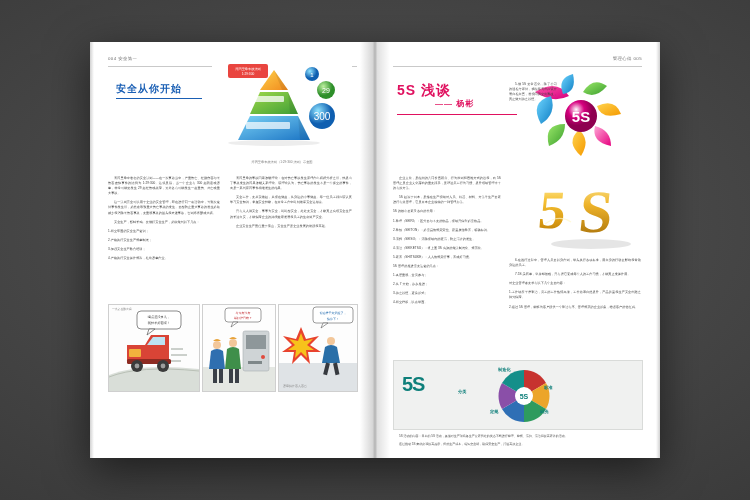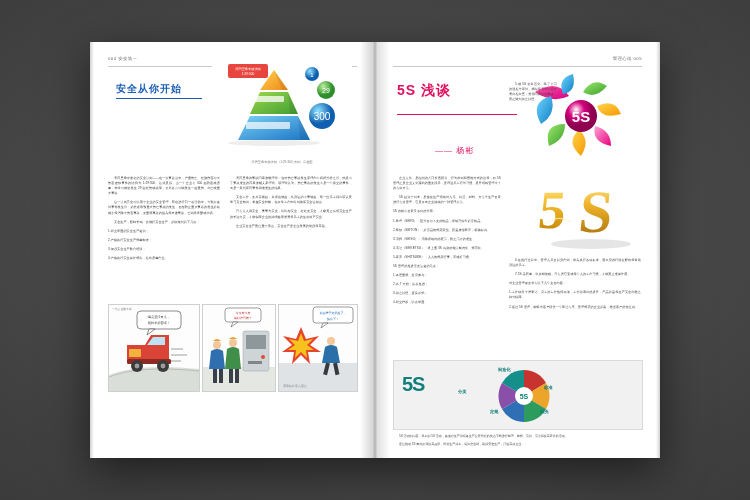--- a/index.html
+++ b/index.html
@@ -70,21 +70,21 @@
   }
   .cartoon .cap{
     position:absolute;left:3px;top:2px;font-size:2.8px;color:#888;
   }
 
   
   .r-title{
     position:absolute;left:22px;top:40px;font-size:14px;font-weight:bold;color:#e0115f;letter-spacing:1px;text-align:center;
   }
   .r-sub{
-    position:absolute;left:60px;top:56px;font-size:8px;font-weight:normal;color:#e0115f;letter-spacing:1px;margin-top:47px;
+    position:absolute;left:60px;top:56px;font-size:8px;font-weight:bold;color:#e0115f;letter-spacing:1px;
   }
   .r-rule{position:absolute;left:22px;top:72px;width:120px;height:1px;background:#e0115f;}
 
   
   .swoosh{position:absolute;left:150px;top:28px;width:120px;height:96px;}
   
   .gold{position:absolute;left:160px;top:124px;width:110px;height:86px;}
 
   
   .diagram{

